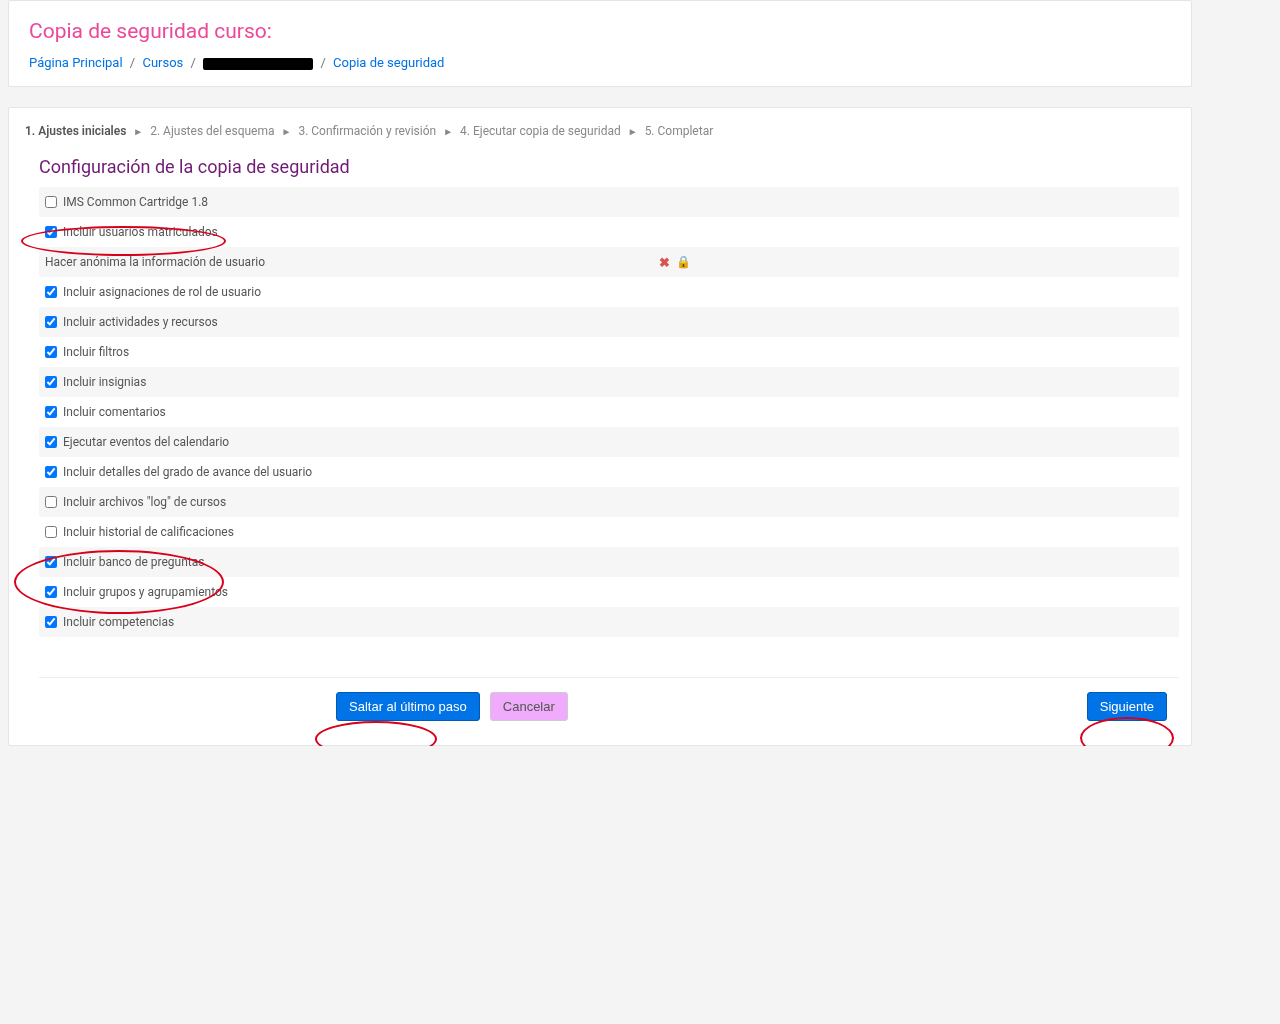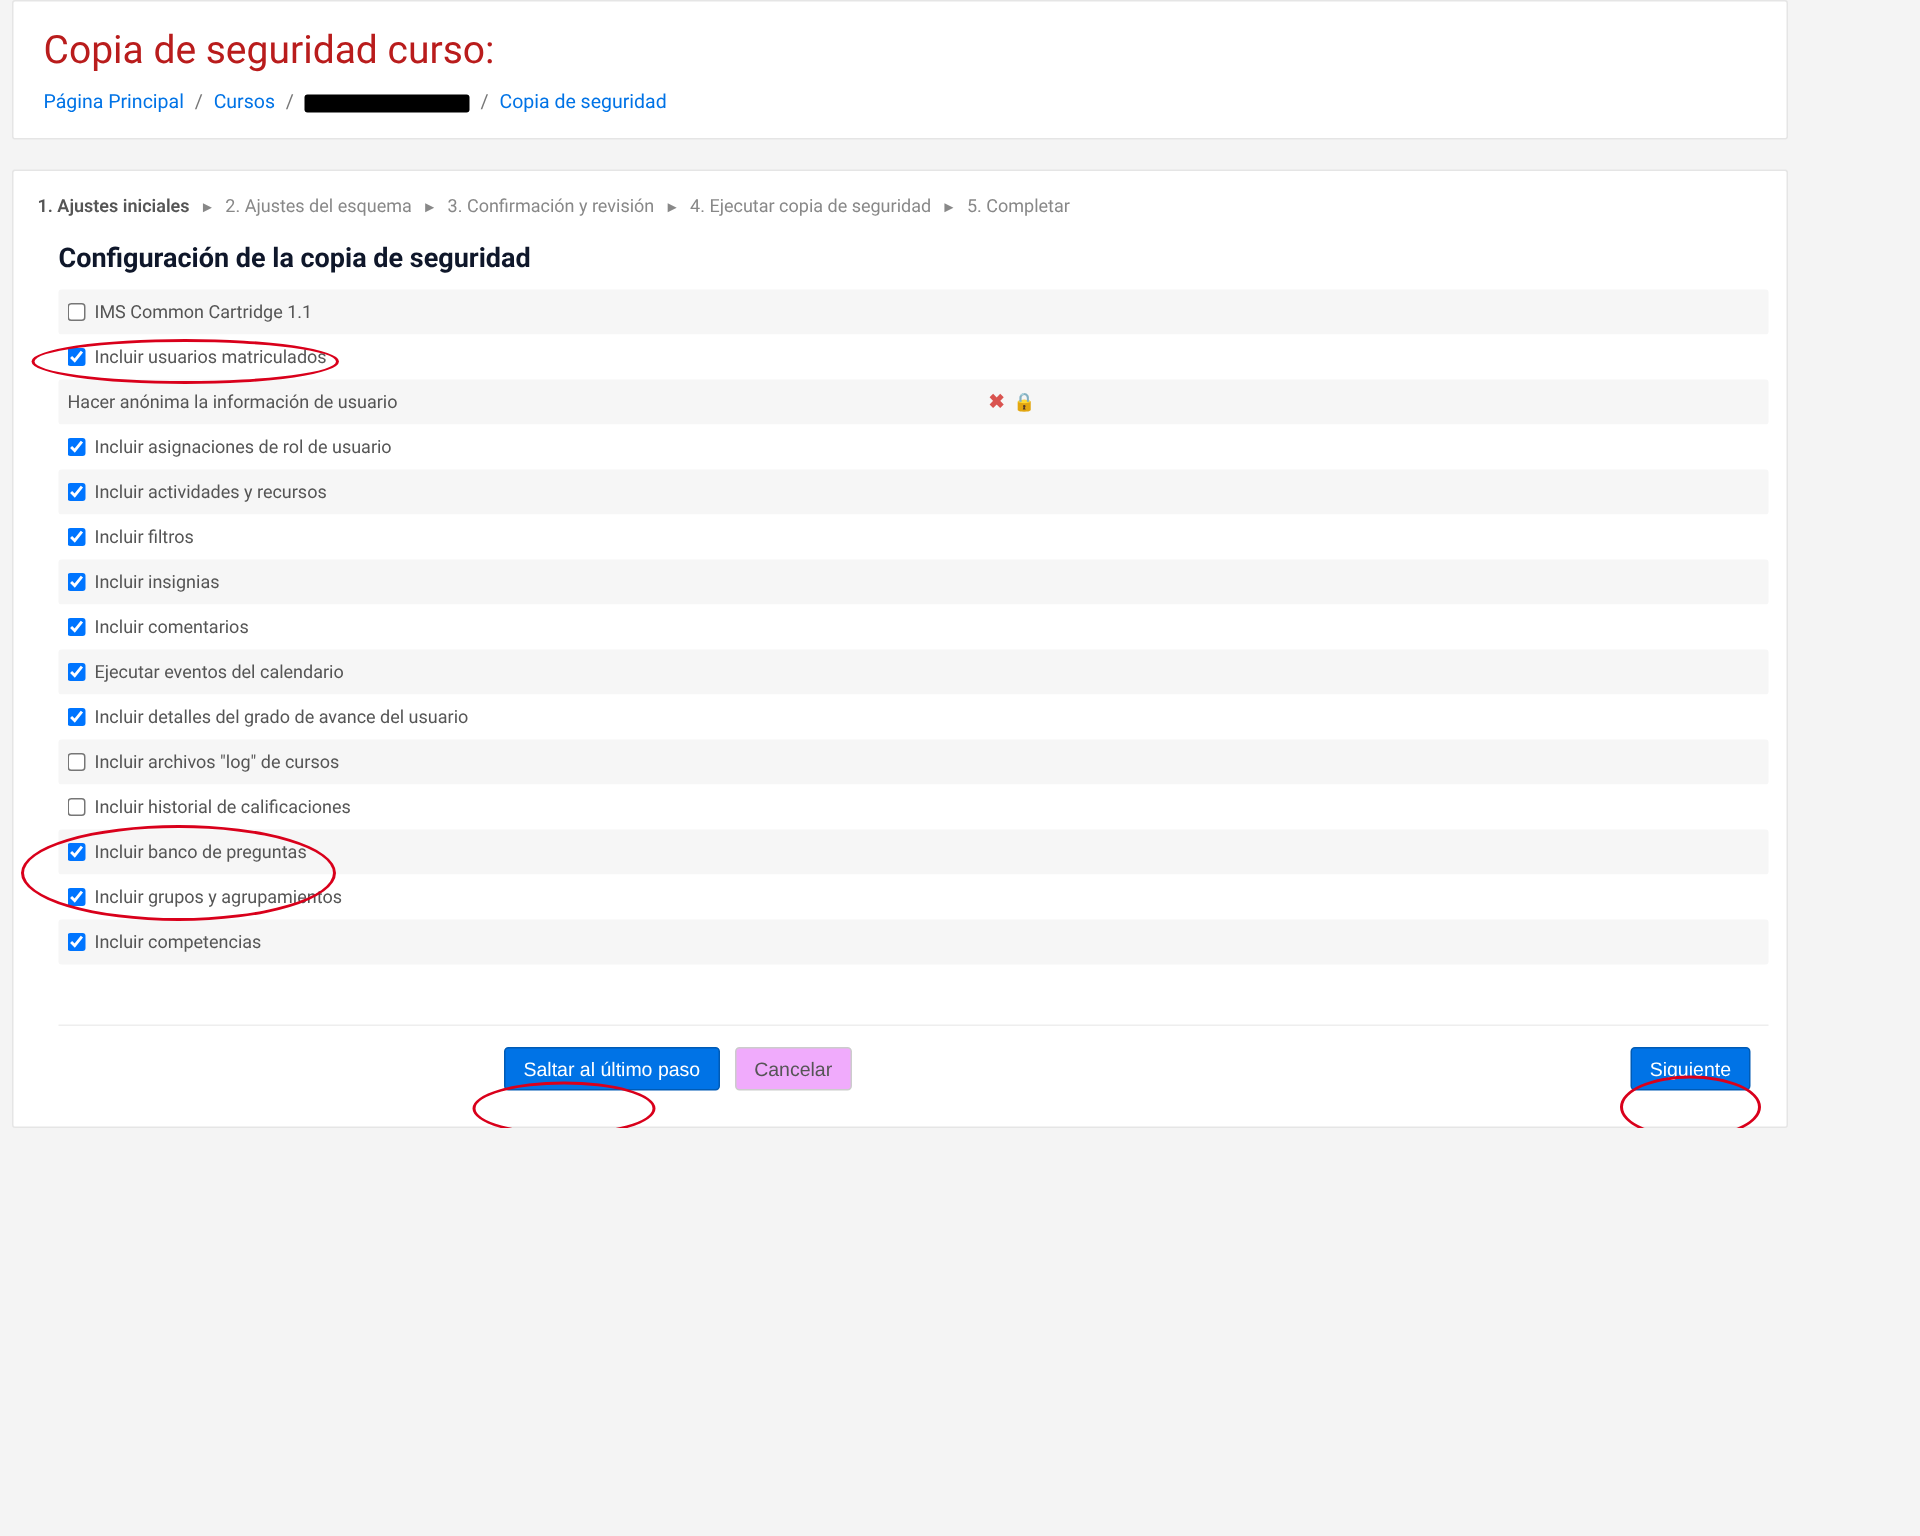--- a/index.html
+++ b/index.html
@@ -1,29 +1,29 @@
 <!DOCTYPE html>
 <html><head>
   <meta charset="utf-8">
   <style>
     * { box-sizing: border-box; margin: 0; padding: 0; }
     body { font-family: -apple-system, BlinkMacSystemFont, "Segoe UI", Roboto, "Helvetica Neue", Arial, sans-serif; background: #f4f4f4; color: #333; font-size: 13px; }
     .page { width: 1200px; margin: 0; }
     .header-card { background: #fff; padding: 18px 20px 16px 20px; margin: 0 8px 20px 8px; border: 1px solid #e5e5e5; border-radius: 2px; }
-    .page-title { font-size: 26px; font-weight: 400; color: #b91c1c; margin-bottom: 12px; }
+    .page-title { font-size: 21px; font-weight: 400; color: #ec4899; margin-bottom: 12px; }
     .breadcrumb { font-size: 13px; }
     .breadcrumb a { color: #0073e6; text-decoration: none; }
     .breadcrumb .sep { color: #777; margin: 0 4px; }
     .breadcrumb .redacted { display: inline-block; width: 110px; height: 12px; background: #000; vertical-align: middle; border-radius: 2px; }
     .main-card { background: #fff; padding: 16px 12px 24px 12px; margin: 0 8px; border: 1px solid #e5e5e5; border-radius: 2px; }
     .stepper { font-size: 12px; color: #888; margin-bottom: 18px; padding-left: 4px; }
     .stepper .step { color: #888; }
     .stepper .step.active { color: #555; font-weight: 600; }
     .stepper .arrow { margin: 0 4px; color: #888; font-size: 10px; }
-    .section-title { font-size: 18px; font-weight: 700; color: #0f172a; margin: 0 0 10px 18px; }
+    .section-title { font-size: 18px; font-weight: 400; color: #701a75; margin: 0 0 10px 18px; }
     .settings { margin: 0 0 0 18px; }
     .setting-row { display: flex; align-items: center; padding: 8px 6px; border-radius: 2px; position: relative; }
     .setting-row:nth-child(odd) { background: #f6f6f6; }
     .setting-row:nth-child(even) { background: #fff; }
     .setting-row input[type="checkbox"] { margin-right: 6px; width: 12px; height: 12px; }
     .setting-row .label { font-size: 12px; color: #555; }
     .setting-row .icons { position: absolute; left: 620px; display: flex; gap: 6px; align-items: center; }
     .icon-x { color: #d9534f; font-weight: bold; font-size: 13px; }
     .icon-lock { color: #333; font-size: 12px; }
     .button-bar { display: flex; align-items: center; gap: 10px; margin: 40px 0 0 18px; border-top: 1px solid #eee; padding-top: 14px; position: relative; }
@@ -64,21 +64,21 @@
       <span class="step">4. Ejecutar copia de seguridad</span>
       <span class="arrow">►</span>
       <span class="step">5. Completar</span>
     </div>
 
     <h2 class="section-title">Configuración de la copia de seguridad</h2>
 
     <div class="settings" id="settings-container">
         <div class="setting-row">
           <input type="checkbox" style="">
-          <span class="label">IMS Common Cartridge 1.1</span>
+          <span class="label">IMS Common Cartridge 1.8</span>
         </div>
         <div class="setting-row">
           <input type="checkbox" checked="" style="">
           <span class="label">Incluir usuarios matriculados</span>
         </div>
         <div class="setting-row">
           <span class="label">Hacer anónima la información de usuario</span>
           <span class="icons">
             <span class="icon-x">✖</span>
             <span class="icon-lock">🔒</span>

